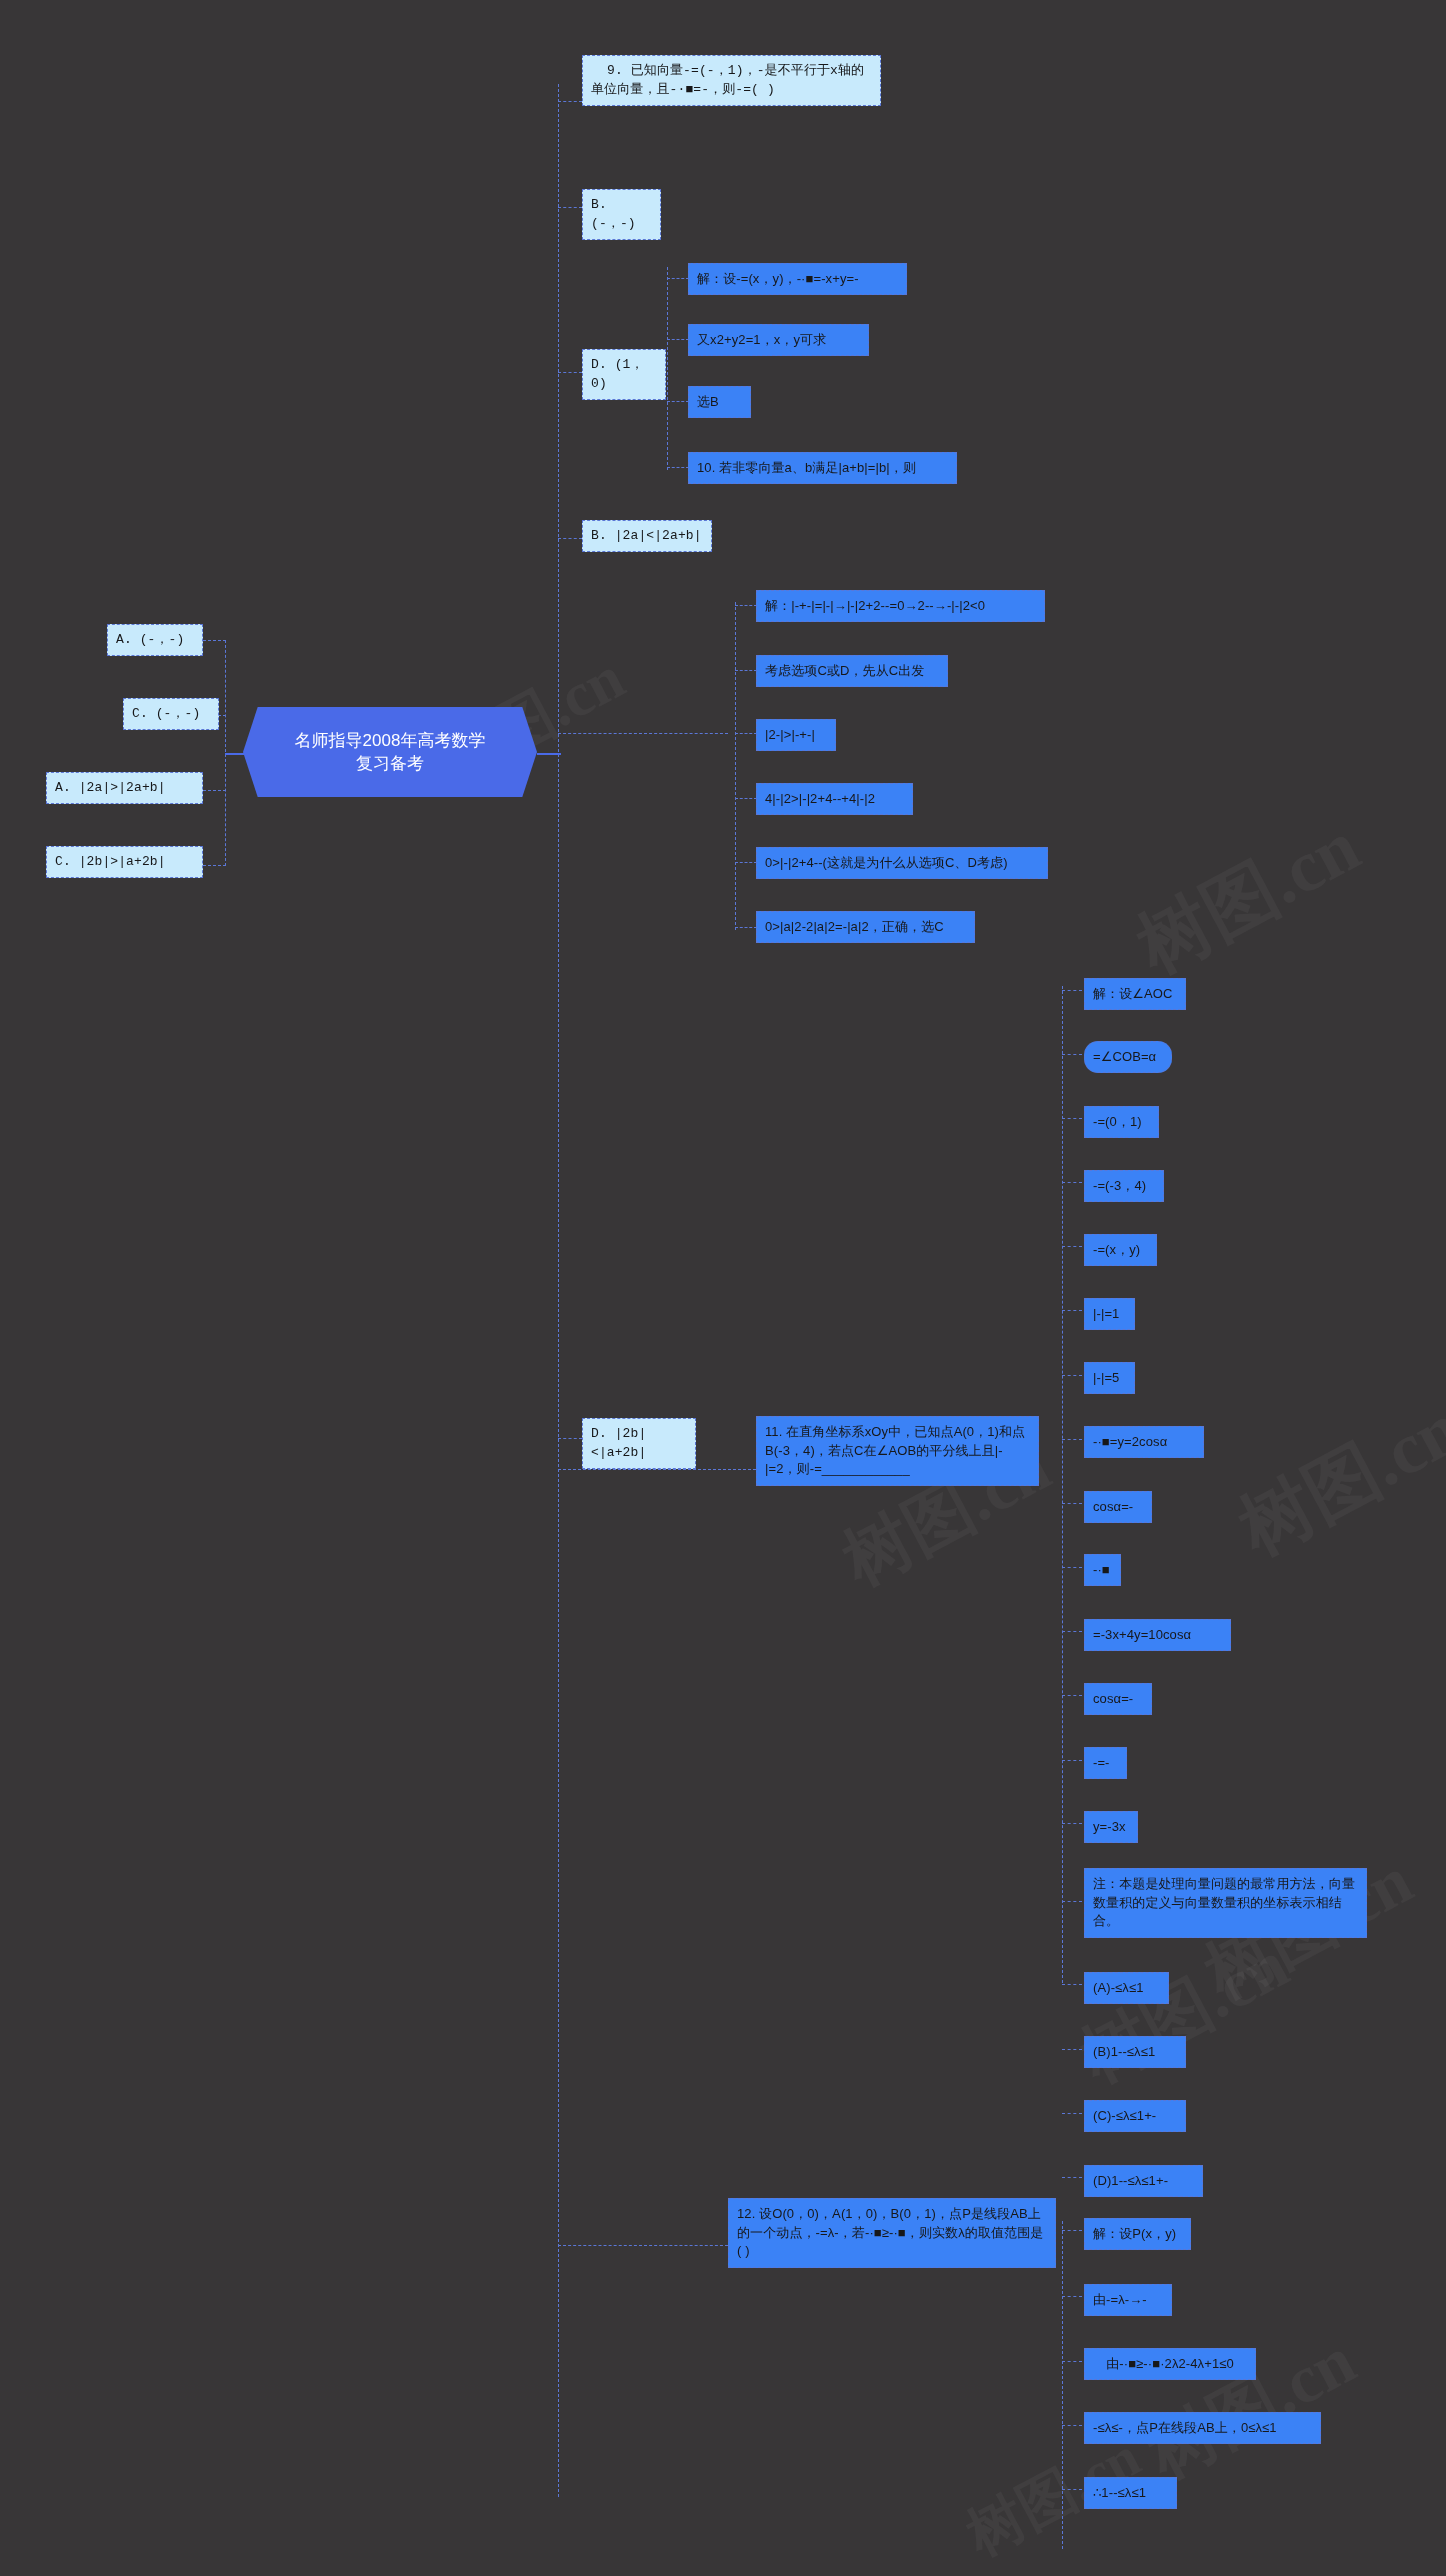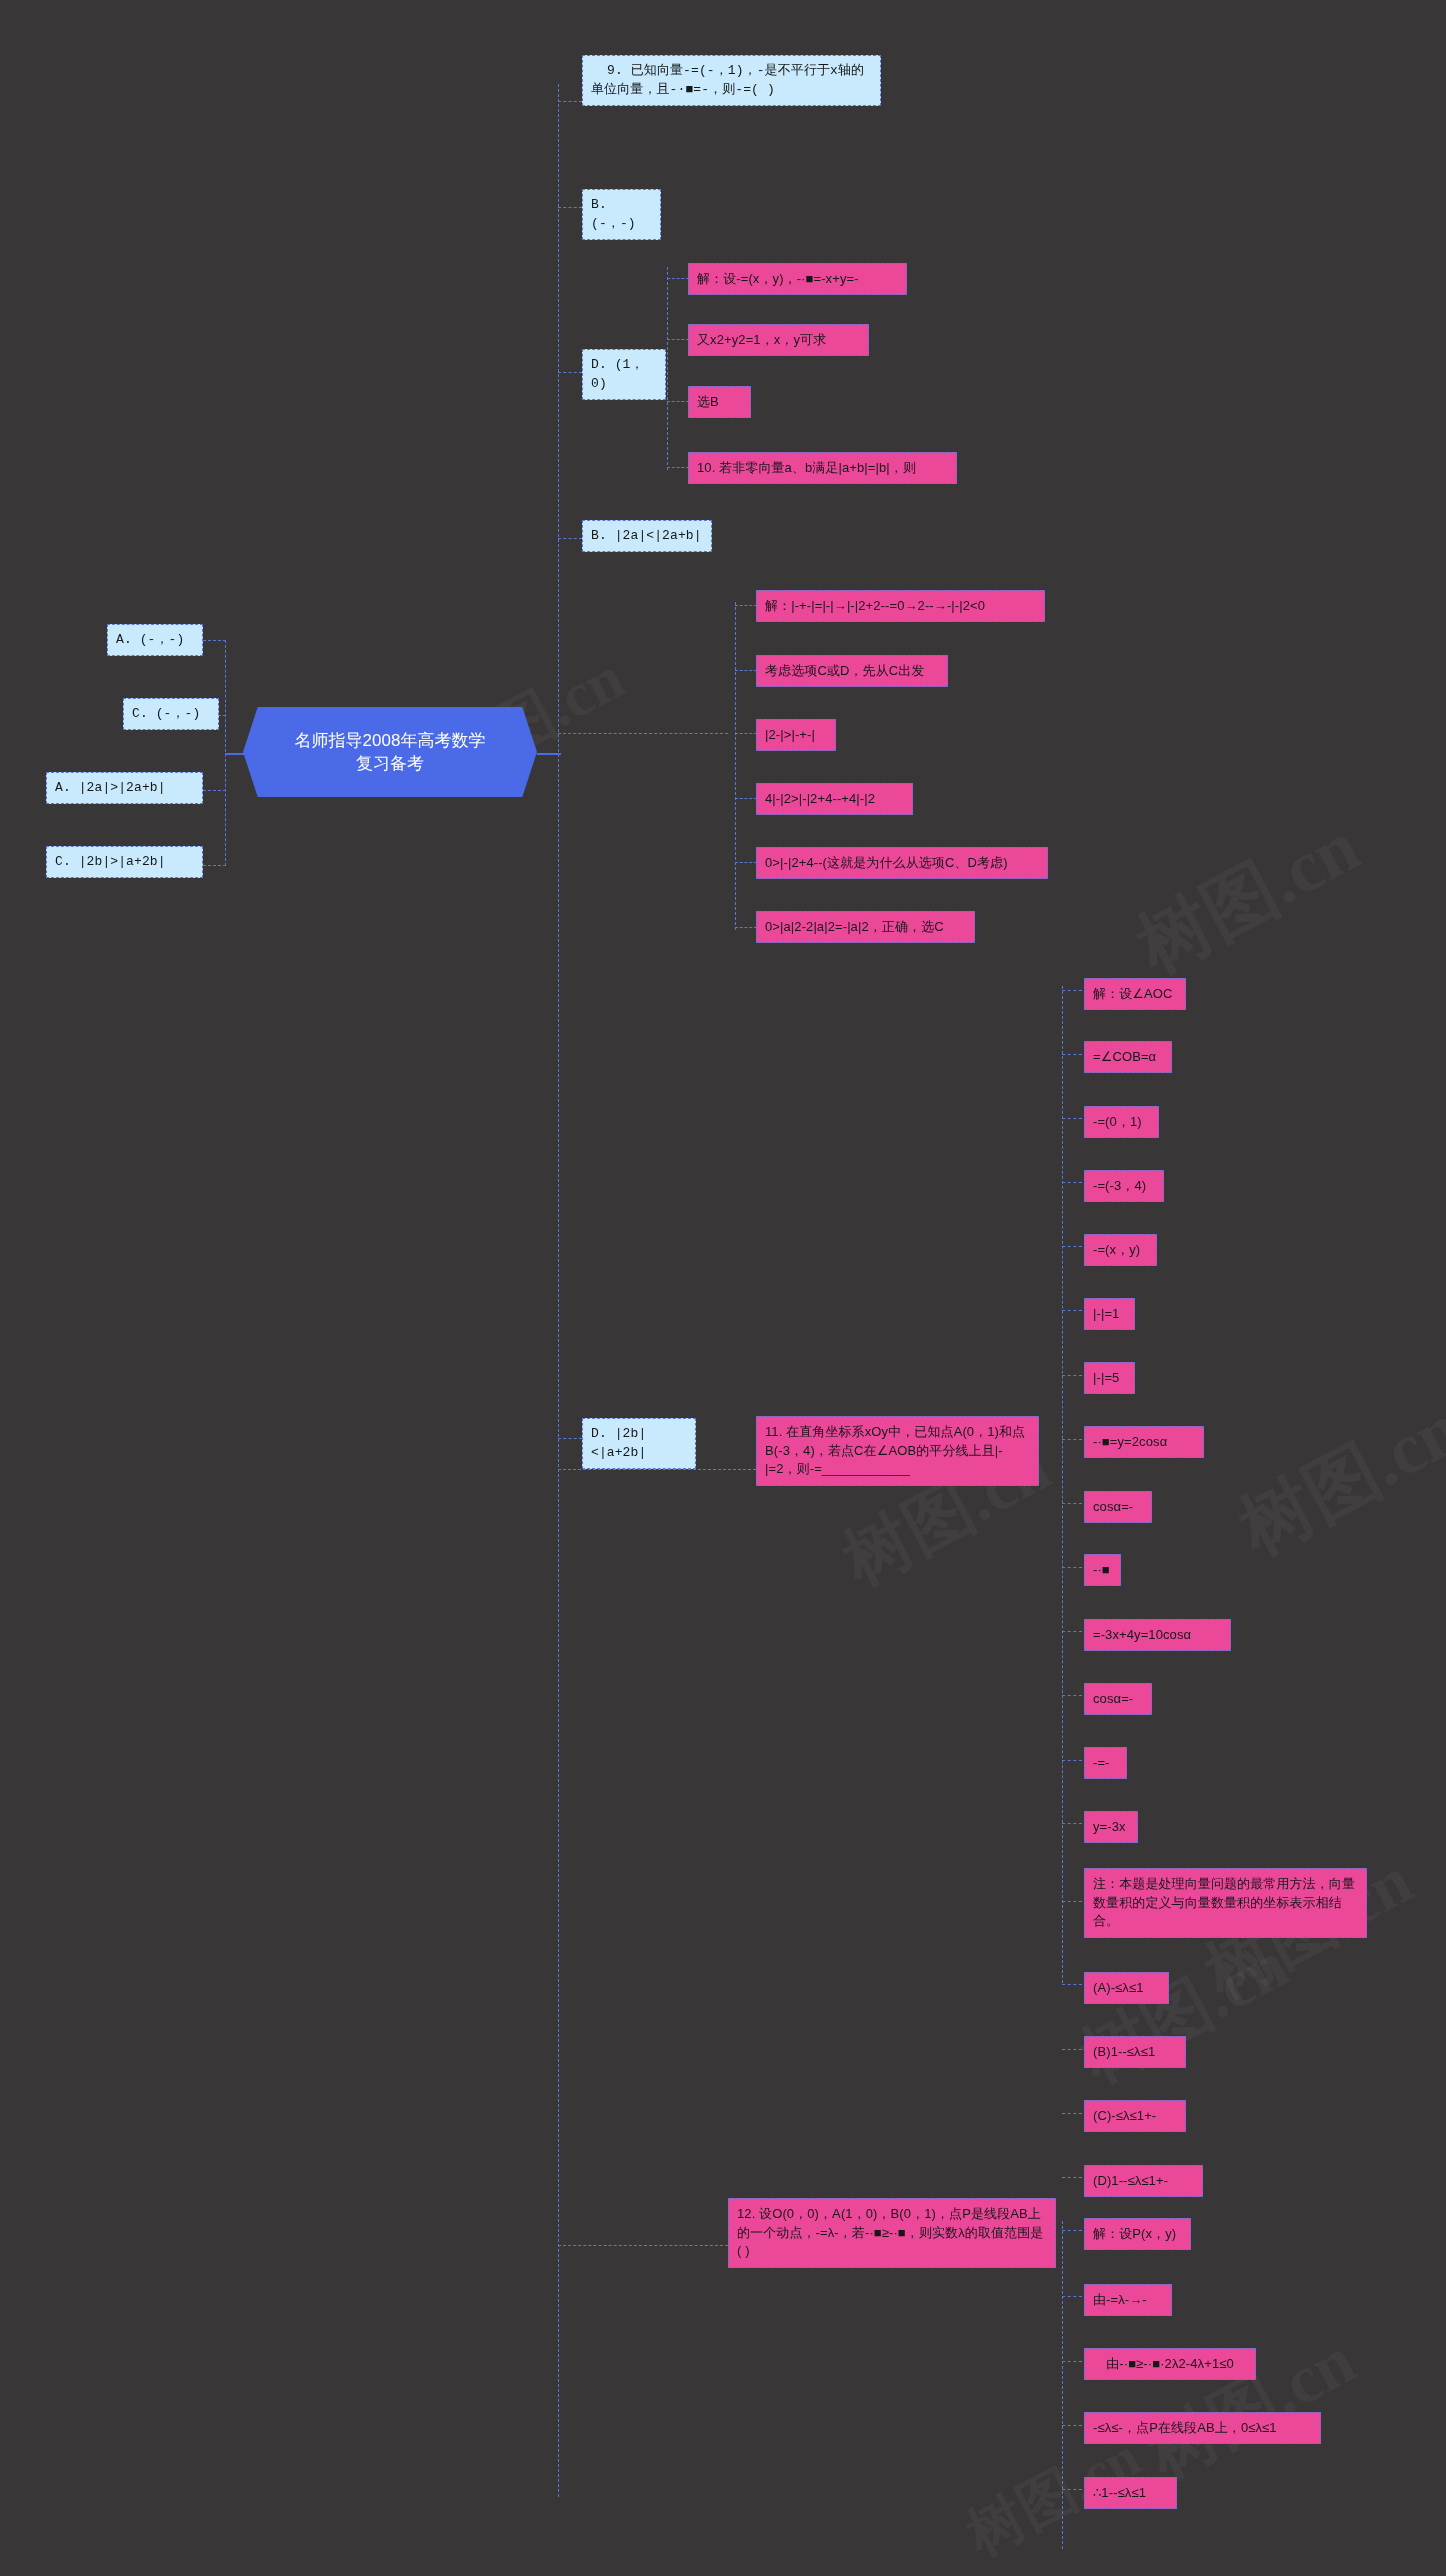--- a/index.html
+++ b/index.html
@@ -29,21 +29,21 @@
   .node {
     position: absolute;
     border: 1.1px dashed #5b77d6;
     padding: 5.7px 8px;
     line-height: 1.45;
     color: #17181a;
     font-size: 13px;
     letter-spacing: 0.1px;
   }
   .node.lv1 { background: #c8eafc; font-family: Liberation Mono, monospace; }       
-  .node.lv2 { background: #ec4899; }
+  .node.lv2 { background: #3b82f6; }
 
   
   .root {
     position: absolute;
     background: #4a6ae8;
     color: #ffffff;
     font-size: 17px;
     line-height: 1.38;
     text-align: center;
     display: flex;
@@ -154,21 +154,21 @@
 <div class="node lv2" style="left:756px; top:719px; width:80px;">|2-|&gt;|-+-|</div>
 <div class="node lv2" style="left:756px; top:783px; width:157px;">4|-|2&gt;|-|2+4--+4|-|2</div>
 <div class="node lv2" style="left:756px; top:847px; width:292px;">0&gt;|-|2+4--(这就是为什么从选项C、D考虑)</div>
 <div class="node lv2" style="left:756px; top:911px; width:219px;">0&gt;|a|2-2|a|2=-|a|2，正确，选C</div>
 
 <div class="node lv1" style="left:582px; top:1418px; width:114px;">D. |2b|&lt;|a+2b|</div>
 
 <div class="node lv2" style="left:756px; top:1416px; width:283px;">11. 在直角坐标系xOy中，已知点A(0，1)和点B(-3，4)，若点C在∠AOB的平分线上且|-|=2，则-=____________</div>
 
 <div class="node lv2" style="left:1084px; top:978px; width:102px;">解：设∠AOC</div>
-<div class="node lv2" style="left:1084px; top:1041px; width:88px;">=∠COB=α</div>
+<div class="node lv2" style="left:1084px; top:1041px; width:88px;border-radius:14px;">=∠COB=α</div>
 <div class="node lv2" style="left:1084px; top:1106px; width:75px;">-=(0，1)</div>
 <div class="node lv2" style="left:1084px; top:1170px; width:80px;">-=(-3，4)</div>
 <div class="node lv2" style="left:1084px; top:1234px; width:73px;">-=(x，y)</div>
 <div class="node lv2" style="left:1084px; top:1298px; width:51px;">|-|=1</div>
 <div class="node lv2" style="left:1084px; top:1362px; width:51px;">|-|=5</div>
 <div class="node lv2" style="left:1084px; top:1426px; width:120px;">-·■=y=2cosα</div>
 <div class="node lv2" style="left:1084px; top:1491px; width:68px;">cosα=-</div>
 <div class="node lv2" style="left:1084px; top:1554px; width:37px;">-·■</div>
 <div class="node lv2" style="left:1084px; top:1619px; width:147px;">=-3x+4y=10cosα</div>
 <div class="node lv2" style="left:1084px; top:1683px; width:68px;">cosα=-</div>

